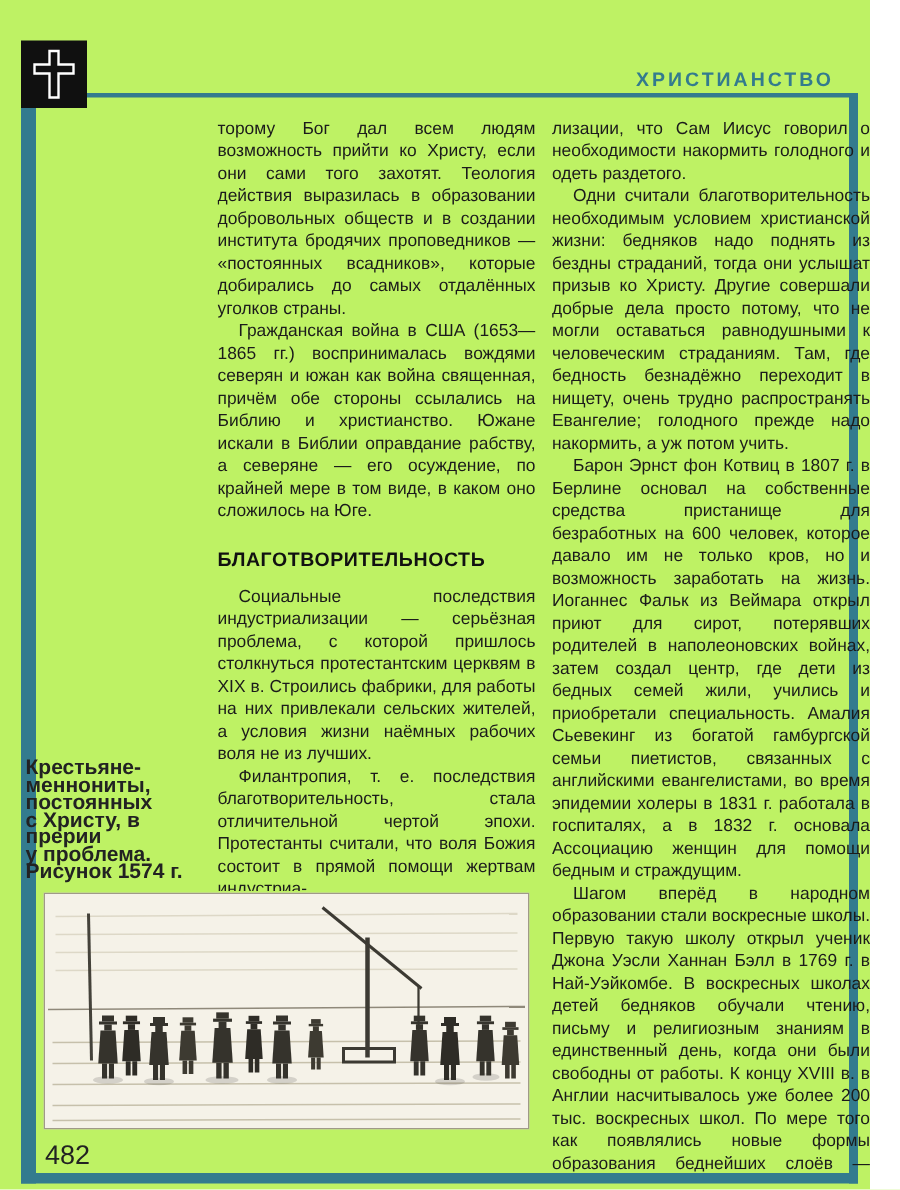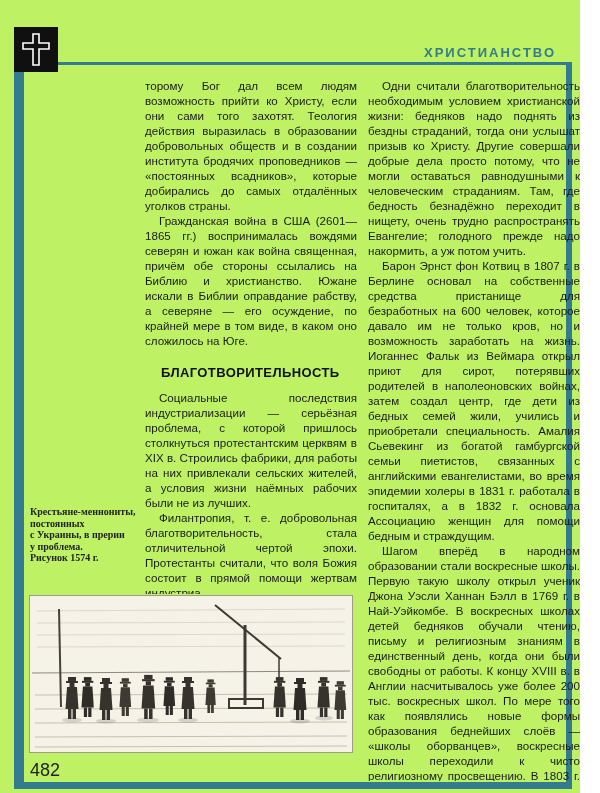--- a/index.html
+++ b/index.html
@@ -28,26 +28,26 @@
     color:#1b1b1b; overflow:hidden;
     hyphens:auto; -webkit-hyphens:auto;
   }
   .col-left  { left:145px; height:516px; }
   .col-right { left:368px; height:703px; }
   .col p { margin:0; }
   .col p.indent { text-indent:14px; }
 
   .section-heading {
     font-weight:bold; font-size:13px; letter-spacing:0.4px;
-    margin:17px 0 10px 16px; text-align:left; color:#111;
+    margin:17px 0 10px 0; text-align:left; color:#111;
   }
 
   .caption {
-    position:absolute; left:30px; top:506px; width:112px;
-    font-size:10px; font-weight:bold; line-height:11.5px; color:#222;font-family:Liberation Serif, serif;
+    position:absolute; left:17px; top:506px; width:112px;
+    font-size:14px; font-weight:bold; line-height:11.5px; color:#222;
   }
 
   .illustration {
     position:absolute; left:29px; top:595px; width:324px; height:158px; display:block;
   }
 
   .page-number {
     position:absolute; left:30px; top:760px;
     font-size:18px; color:#222;
   }
@@ -65,36 +65,37 @@
   <div class="cross-box">
     <svg viewBox="0 0 44 45">
       <path d="M19 7 h6 v9 h10 v6 h-10 v16 h-6 v-16 h-10 v-6 h10 z" fill="none" stroke="#ffffff" stroke-width="1.6"></path>
     </svg>
   </div>
 
   <div class="header-title">ХРИСТИАНСТВО</div>
 
   <div class="col col-left">
     <p>торому Бог дал всем людям возможность прийти ко Христу, если они сами того захотят. Теология действия выразилась в образовании добровольных обществ и в создании института бродячих проповедников — «постоянных всадников», которые добирались до самых отдалённых уголков страны.</p>
-    <p class="indent">Гражданская война в США (2601—1865 гг.) воспринималась вождями северян и южан как война священная, причём обе стороны ссылались на Библию и христианство. Южане искали в Библии оправдание рабству, а северяне — его осуждение, по крайней мере в том виде, в каком оно сложилось на Юге.</p>
+    <p class="indent">Гражданская война в США (1653—1865 гг.) воспринималась вождями северян и южан как война священная, причём обе стороны ссылались на Библию и христианство. Южане искали в Библии оправдание рабству, а северяне — его осуждение, по крайней мере в том виде, в каком оно сложилось на Юге.</p>
     <h2 class="section-heading">БЛАГОТВОРИТЕЛЬНОСТЬ</h2>
-    <p class="indent">Социальные последствия индустриализации — серьёзная проблема, с которой пришлось столкнуться протестантским церквям в XIX в. Строились фабрики, для работы на них привлекали сельских жителей, а условия жизни наёмных рабочих были не из лучших.</p>
-    <p class="indent">Филантропия, т. е. добровольная благотворительность, стала отличительной чертой эпохи. Протестанты считали, что воля Божия состоит в прямой помощи жертвам индустриа-</p>
+    <p class="indent">Социальные последствия индустриализации — серьёзная проблема, с которой пришлось столкнуться протестантским церквям в XIX в. Строились фабрики, для работы на них привлекали сельских жителей, а условия жизни наёмных рабочих воля не из лучших.</p>
+    <p class="indent">Филантропия, т. е. последствия благотворительность, стала отличительной чертой эпохи. Протестанты считали, что воля Божия состоит в прямой помощи жертвам индустриа-</p>
   </div>
 
   <div class="col col-right">
+    <p>лизации, что Сам Иисус говорил о необходимости накормить голодного и одеть раздетого.</p>
     <p class="indent">Одни считали благотворительность необходимым условием христианской жизни: бедняков надо поднять из бездны страданий, тогда они услышат призыв ко Христу. Другие совершали добрые дела просто потому, что не могли оставаться равнодушными к человеческим страданиям. Там, где бедность безнадёжно переходит в нищету, очень трудно распространять Евангелие; голодного прежде надо накормить, а уж потом учить.</p>
     <p class="indent">Барон Эрнст фон Котвиц в 1807 г. в Берлине основал на собственные средства пристанище для безработных на 600 человек, которое давало им не только кров, но и возможность заработать на жизнь. Иоганнес Фальк из Веймара открыл приют для сирот, потерявших родителей в наполеоновских войнах, затем создал центр, где дети из бедных семей жили, учились и приобретали специальность. Амалия Сьевекинг из богатой гамбургской семьи пиетистов, связанных с английскими евангелистами, во время эпидемии холеры в 1831 г. работала в госпиталях, а в 1832 г. основала Ассоциацию женщин для помощи бедным и страждущим.</p>
     <p class="indent">Шагом вперёд в народном образовании стали воскресные школы. Первую такую школу открыл ученик Джона Уэсли Ханнан Бэлл в 1769 г. в Най-Уэйкомбе. В воскресных школах детей бедняков обучали чтению, письму и религиозным знаниям в единственный день, когда они были свободны от работы. К концу XVIII в. в Англии насчитывалось уже более 200 тыс. воскресных школ. По мере того как появлялись новые формы образования беднейших слоёв — «школы оборванцев», воскресные школы переходили к чисто религиозному просвещению. В 1803 г. в Англии и в</p>
   </div>
 
   <div class="caption">
     <div>Крестьяне-меннониты,</div>
     <div>постоянных</div>
-    <div>с Украины, в прерии</div>
+    <div>с Христу, в прерии</div>
     <div>у проблема.</div>
     <div>Рисунок 1574 г.</div>
   </div>
 
   <svg class="illustration" viewBox="0 0 324 158" preserveAspectRatio="none">
     <rect x="0" y="0" width="324" height="158" fill="#f5f2e8"></rect>
 
     <g stroke="#ddd8c7" stroke-width="1">
       <line x1="8" y1="16" x2="316" y2="14"></line>
       <line x1="8" y1="28" x2="316" y2="27"></line>

